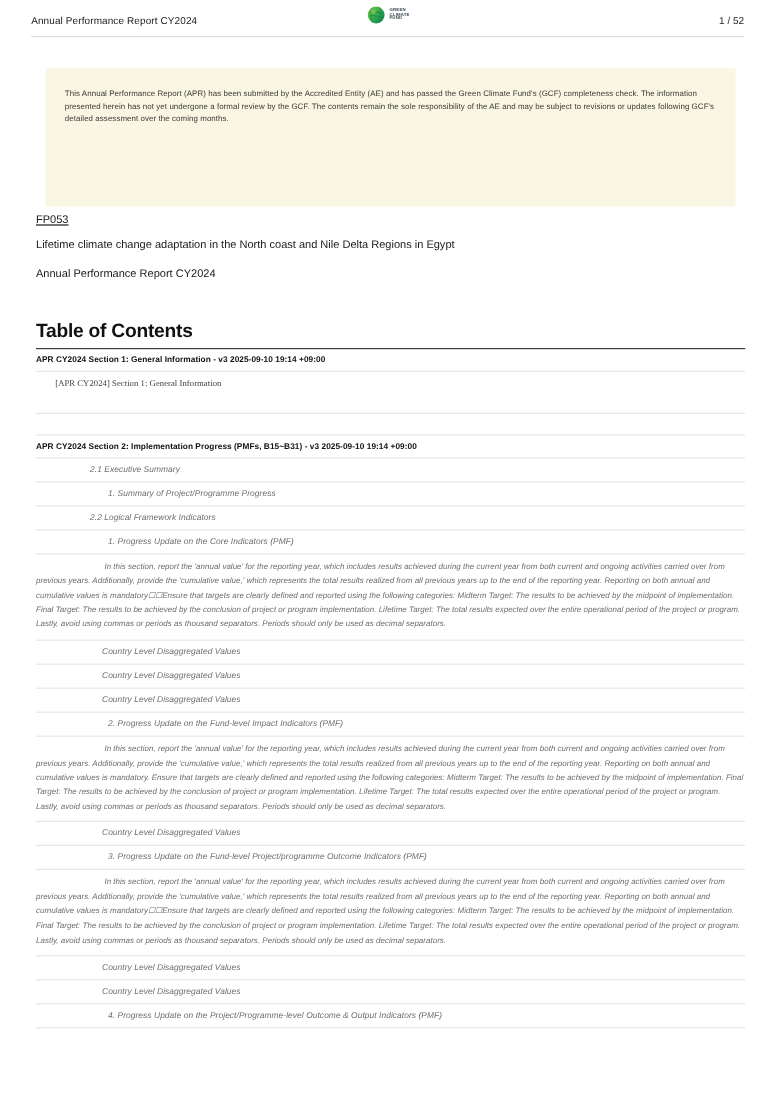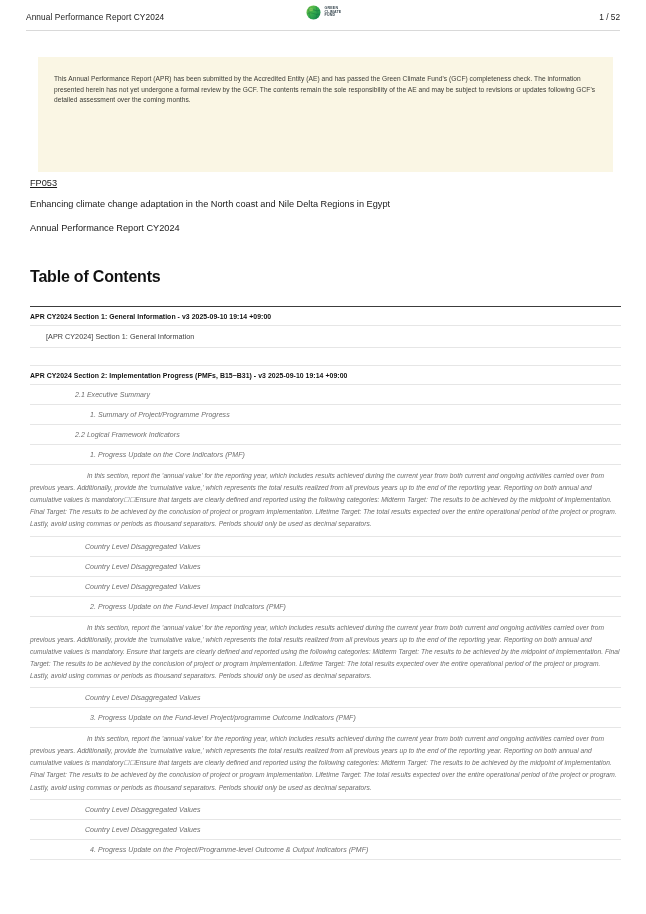--- a/index.html
+++ b/index.html
@@ -124,21 +124,21 @@
     position: absolute;
     top: 268px;
     left: 30px;
     width: 591px;
   }
   .toc-heading {
     font-size: 16px;
     font-weight: bold;
     color: #111;
     letter-spacing: -0.2px;
-    padding-bottom: 20px;
+    padding-bottom: 4px;
     border-bottom: 1.6px solid #3c3c3c;
     margin-bottom: 0;
   }
   .toc-list {
     margin: 0;
     padding: 0;
     list-style: none;
   }
   .toc-row {
     border-bottom: 1px solid #e6e6e6;
@@ -151,22 +151,23 @@
     font-size: 6.9px;
     font-weight: bold;
     color: #111;
     padding: 6px 0 5px 0;
     letter-spacing: 0.05px;
   }
   
   .row-bracket {
     font-size: 7.2px;
     color: #3c3c3c;
-    padding: 6px 0 6px 16px;
+    padding: 6px 0 20px 16px;
     letter-spacing: 0.05px;
+    font-family: Liberation Serif, serif;
   }
   
   .row-item {
     font-size: 7px;
     font-style: italic;
     color: #6d6d6d;
     padding: 6px 0 6px 0;
     letter-spacing: 0.05px;
   }
   .row-item.d1 { padding-left: 45px; }
@@ -225,21 +226,21 @@
   <div class="hdr-right">1 / 52</div>
 </div>
 <div class="hdr-rule"></div>
 
 <div class="notice-box">
   <div class="notice-text">This Annual Performance Report (APR) has been submitted by the Accredited Entity (AE) and has passed the Green Climate Fund's (GCF) completeness check. The information presented herein has not yet undergone a formal review by the GCF. The contents remain the sole responsibility of the AE and may be subject to revisions or updates following GCF's detailed assessment over the coming months.</div>
 </div>
 
 <div class="title-block">
   <div class="t-code">FP053</div>
-  <div class="t-name">Enhancing climate change adaptation in the North coast and Nile Delta Regions in Egypt</div>
+  <div class="t-name">Lifetime climate change adaptation in the North coast and Nile Delta Regions in Egypt</div>
   <div class="t-sub">Annual Performance Report CY2024</div>
 </div>
 
 <div class="toc">
   <div class="toc-heading">Table of Contents</div>
   <div class="toc-list" id="toc-list">
       <div class="toc-row row-section">APR CY2024 Section 1: General Information - v3 2025-09-10 19:14 +09:00</div>
       <div class="toc-row row-bracket">[APR CY2024] Section 1: General Information</div>
       <div class="toc-row row-empty"></div>
       <div class="toc-row row-section">APR CY2024 Section 2: Implementation Progress (PMFs, B15~B31) - v3 2025-09-10 19:14 +09:00</div>

